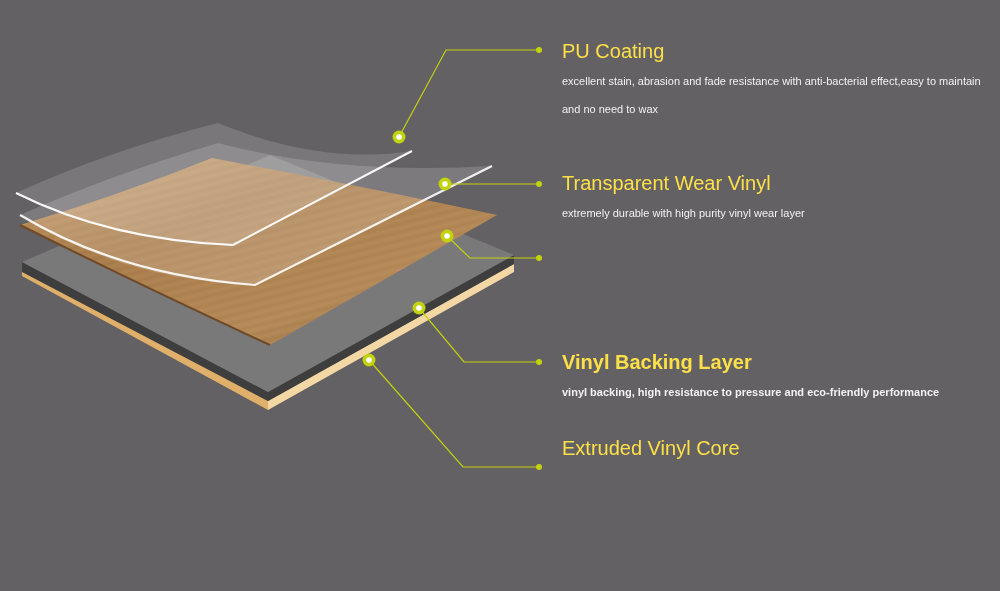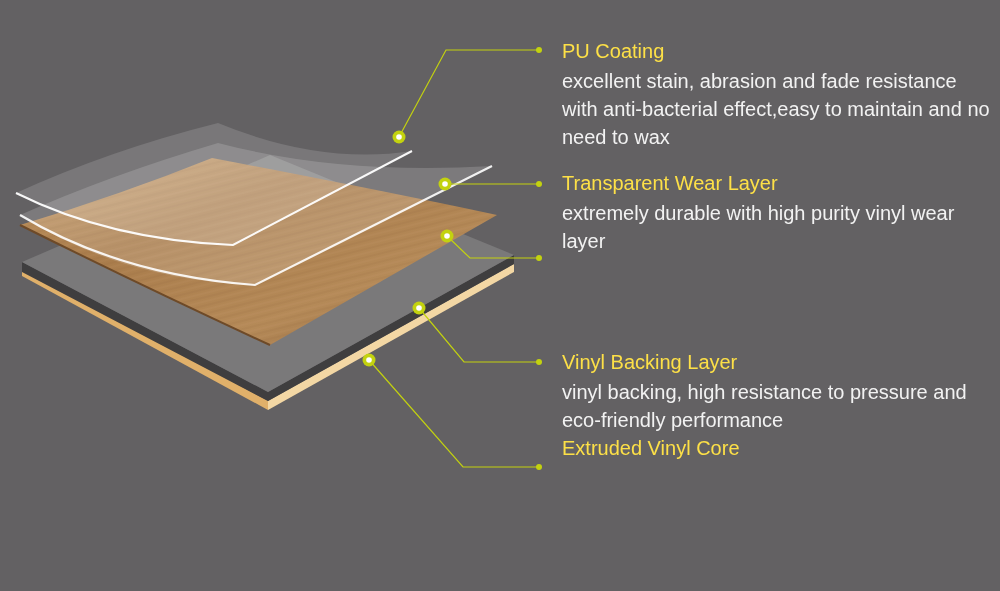--- a/index.html
+++ b/index.html
@@ -1,21 +1,21 @@
 <!DOCTYPE html>
 <html><head>
 <meta charset="utf-8">
 <style>
   html, body { margin:0; padding:0; }
   body { width:1000px; height:591px; background:#636163; position:relative; overflow:hidden;
          font-family:"Liberation Sans", sans-serif; }
   svg.art { position:absolute; left:0; top:0; }
   .label { position:absolute; left:562px; width:430px; }
   .label .title { color:#fde047; font-size:20px; line-height:24px; margin:0; }
-  .label .desc { color:#f2f2f2; font-size:20px; line-height:28px; margin-top:4px; }
+  .label .desc { color:#f2f2f2; font-size:11px; line-height:28px; margin-top:4px; }
 </style>
 </head>
 <body>
 
 <svg class="art" width="1000" height="591" viewBox="0 0 1000 591">
   <defs>
     <linearGradient id="wood" x1="0" y1="0" x2="1" y2="1">
       <stop offset="0" stop-color="#c49a66"></stop>
       <stop offset="0.35" stop-color="#a97c4b"></stop>
       <stop offset="0.7" stop-color="#b58a58"></stop>
@@ -91,27 +91,27 @@
       </g>
   </g>
 </svg>
 
 <div class="label" style="top:39px;">
   <div class="title">PU Coating</div>
   <div class="desc">excellent stain, abrasion and fade resistance with anti-bacterial effect,easy to maintain and no need to wax</div>
 </div>
 
 <div class="label" style="top:171px;">
-  <div class="title">Transparent Wear Layer</div>
+  <div class="title">Transparent Wear Vinyl</div>
   <div class="desc">extremely durable with high purity vinyl wear layer</div>
 </div>
 
 <div class="label" style="top:247px;">
 </div>
 
-<div class="label" style="top:350px;">
+<div class="label" style="top:350px;font-weight:bold;">
   <div class="title">Vinyl Backing Layer</div>
   <div class="desc">vinyl backing, high resistance to pressure and eco-friendly performance</div>
 </div>
 
 <div class="label" style="top:436px;">
   <div class="title">Extruded Vinyl Core</div>
 </div>
 
 </body></html>

